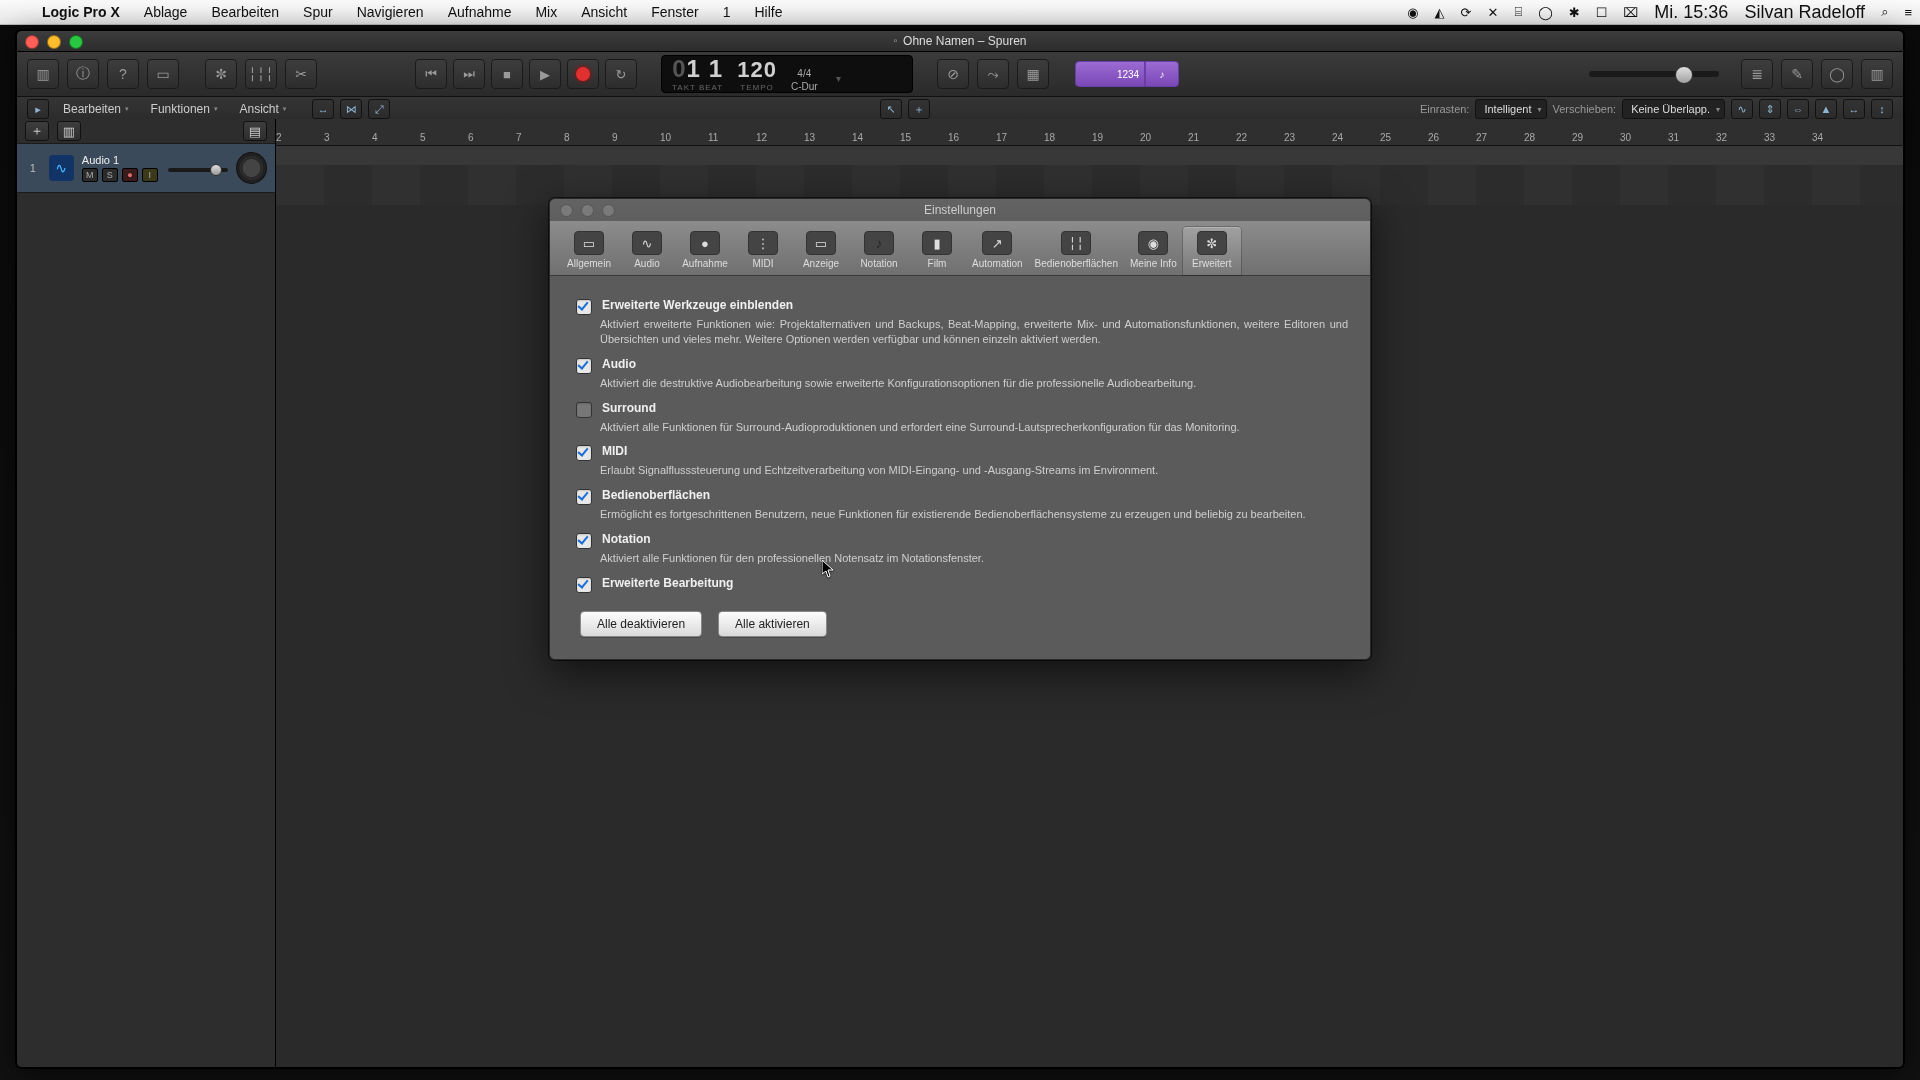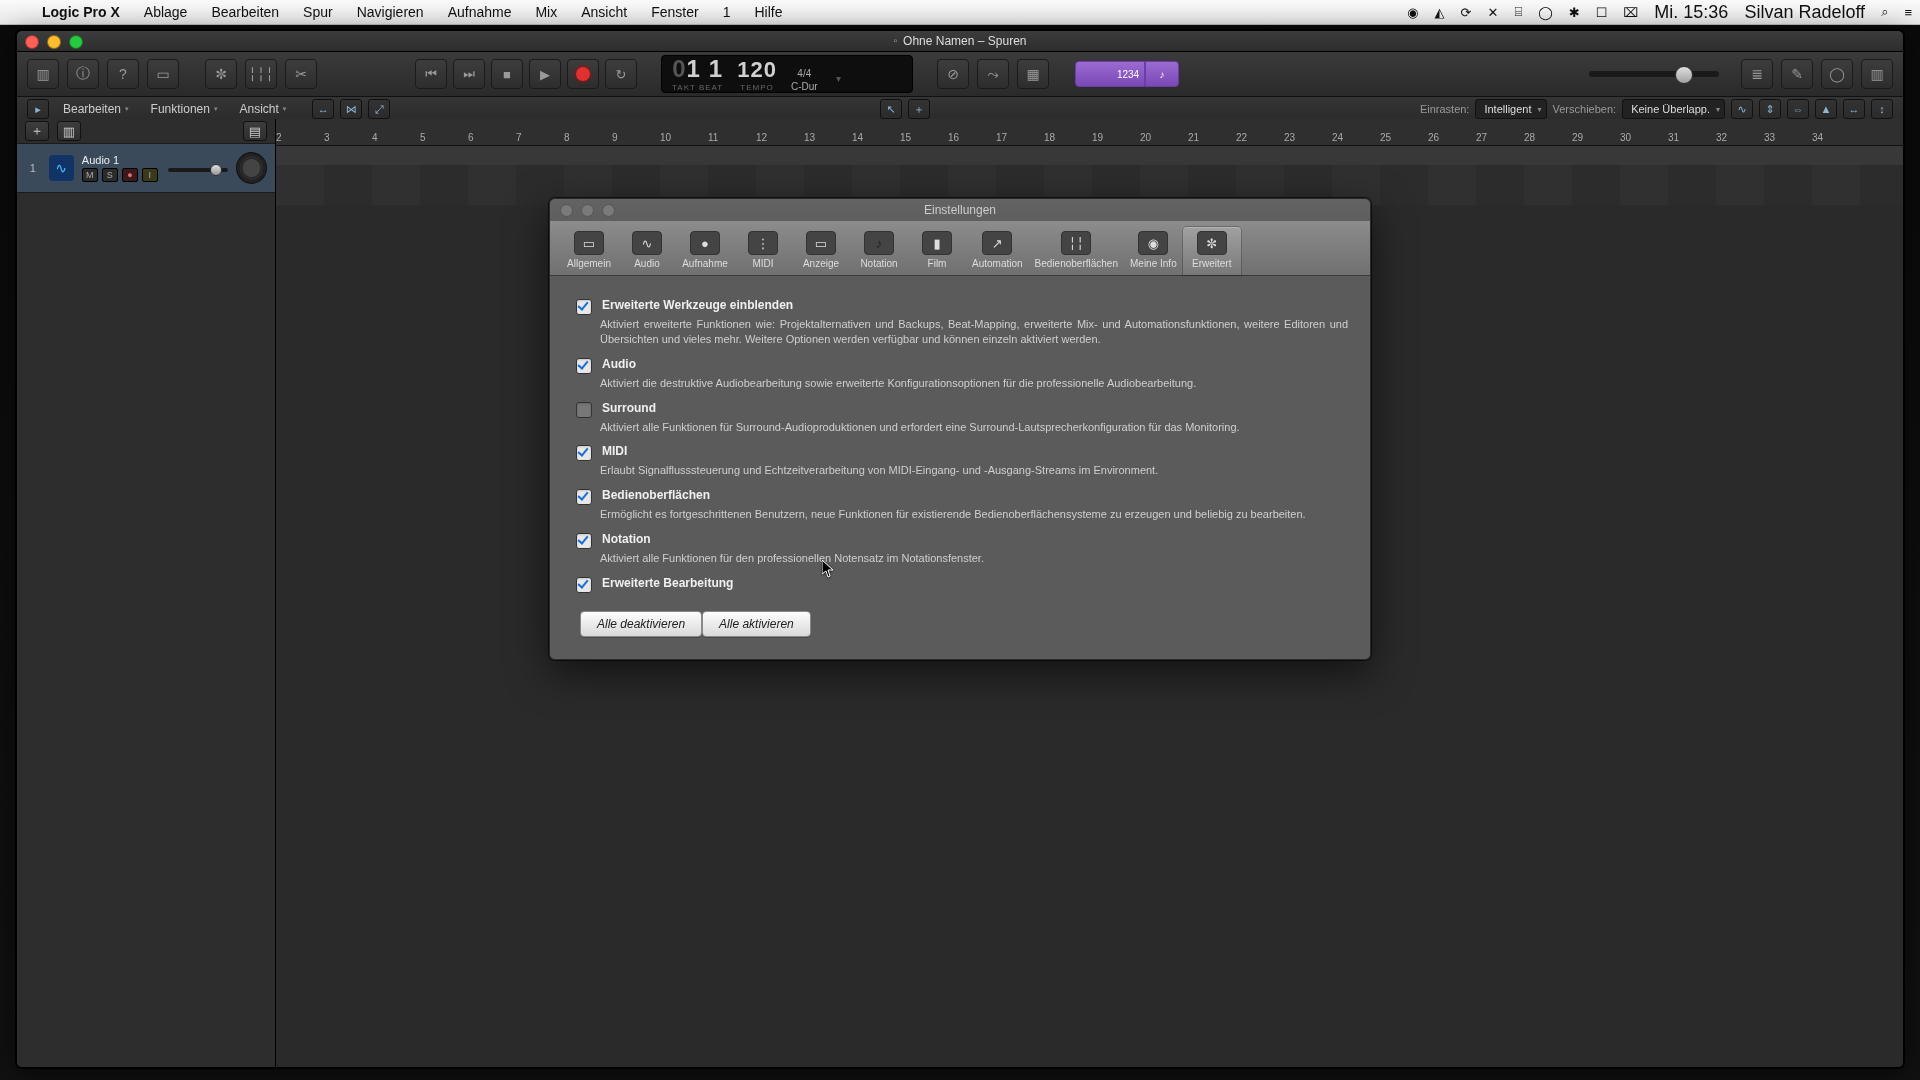--- a/index.html
+++ b/index.html
@@ -232,21 +232,21 @@
   .check-desc {
     font-size:11px; color:#cfcfcf; margin: 2px 0 10px 24px; line-height:1.35;
     text-align: justify;
   }
   .subhead {
     font-size:12px; font-weight:600; color:#fff;
     margin: 14px 0 6px 0;
     border-bottom:1px solid #4a4a4a;
     padding-bottom:4px;
   }
-  .modal-buttons { display:flex; margin: 18px 0 6px 4px; font-style: italic;}
+  .modal-buttons { display:flex; gap:16px; margin: 18px 0 6px 4px;}
   .aqua-btn {
     height:24px; padding:0 16px; border-radius:4px;
     background:linear-gradient(#fdfdfd,#d9d9d9);
     border:1px solid #888; color:#222; font-size:12px;
     display:flex; align-items:center;
     box-shadow: 0 1px 0 rgba(0,0,0,.2);
   }
   .cursor {
     position:absolute; width:12px; height:18px; pointer-events:none;
     transform: translate(0,0);

